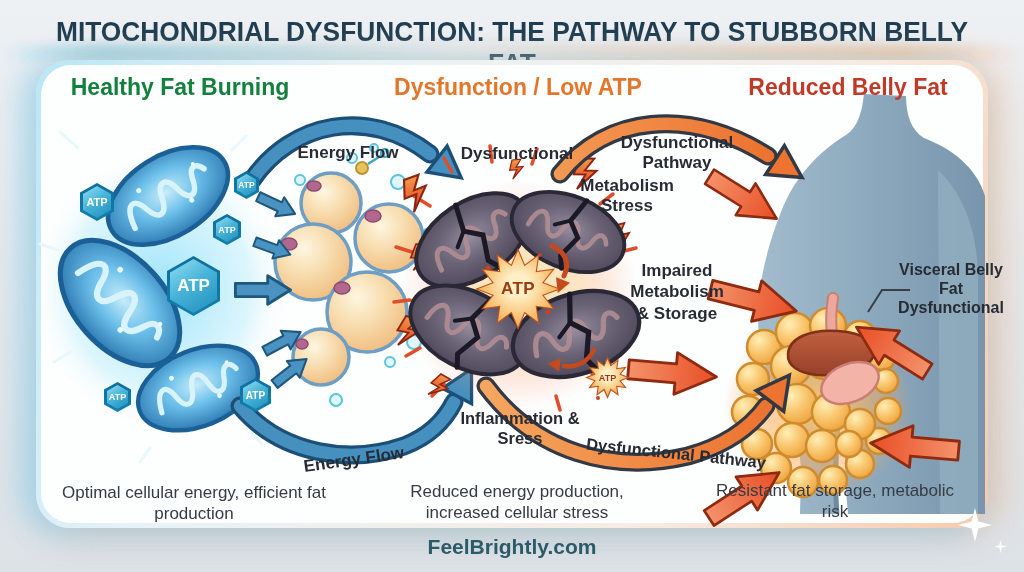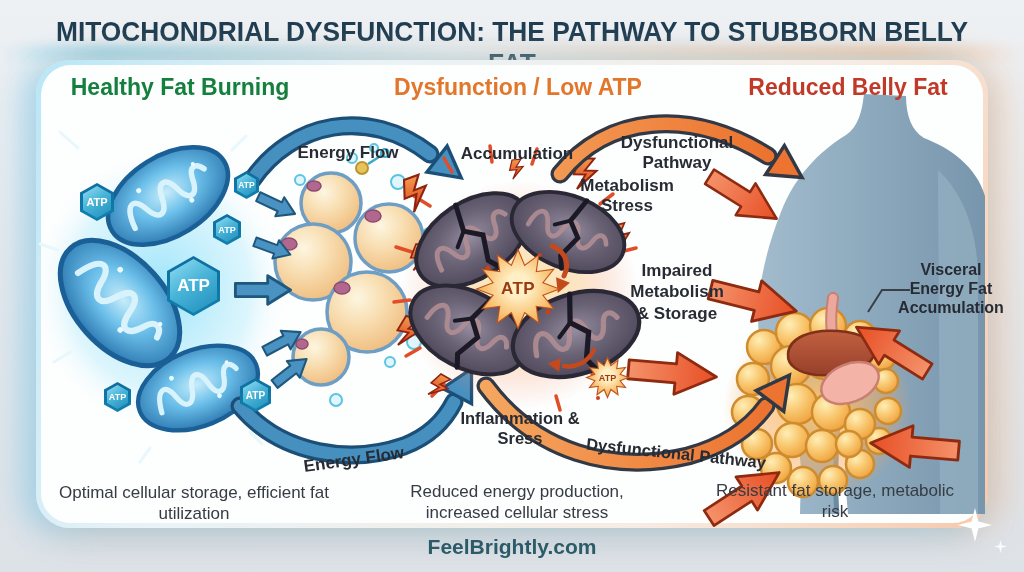--- a/index.html
+++ b/index.html
@@ -354,28 +354,28 @@
   <div class="star12-in" style="font-size:9px;">
       <span>ATP</span>
     </div>
   </div>
 
 <div class="heading" style="left:40px;top:74px;width:280px;color:#15803d;">Healthy Fat Burning</div>
 <div class="heading" style="left:388px;top:74px;width:260px;color:#e2762b;">Dysfunction / Low ATP</div>
 <div class="heading" style="left:728px;top:74px;width:240px;color:#c13a28;">Reduced Belly Fat</div>
 
 <div class="lbl" style="left:288px;top:143px;width:120px;font-size:17px;">Energy Flow</div>
-<div class="lbl" style="left:452px;top:144px;width:130px;font-size:17px;">Accumulation</div>
+<div class="lbl" style="left:452px;top:144px;width:130px;font-size:17px;">Dysfunctional</div>
 <div class="lbl" style="left:607px;top:133px;width:140px;font-size:17px;">Dysfunctional Pathway</div>
 <div class="lbl" style="left:567px;top:176px;width:120px;font-size:17px;">Metabolism Stress</div>
 <div class="lbl" style="left:622px;top:260px;width:110px;font-size:17px;line-height:1.25;">Impaired Metabolism &amp; Storage</div>
-<div class="lbl" style="left:896px;top:260px;width:110px;font-size:16px;">Visceral Energy Fat Accumulation</div>
+<div class="lbl" style="left:896px;top:260px;width:110px;font-size:16px;">Visceral Belly Fat Dysfunctional</div>
 <div class="lbl" style="left:450px;top:409px;width:140px;font-size:16.5px;">Inflammation &amp; Sress</div>
 <div class="lbl" style="left:294px;top:450px;width:120px;font-size:17px;transform:rotate(-8deg);">Energy Flow</div>
 <div class="lbl" style="left:556px;top:444px;width:240px;font-size:16.5px;transform:rotate(6deg);white-space:nowrap;">Dysfunctional Pathway</div>
 
-<div class="cap" style="left:54px;top:482px;width:280px;">Optimal cellular storage, efficient fat utilization</div>
+<div class="cap" style="left:54px;top:482px;width:280px;">Optimal cellular energy, efficient fat production</div>
 <div class="cap" style="left:377px;top:481px;width:280px;">Reduced energy production, increased cellular stress</div>
 <div class="cap" style="left:715px;top:480px;width:240px;">Resistant fat storage, metabolic risk</div>
 
 <div class="spark4" style="left:958px;top:508px;width:34px;height:34px;box-shadow:0 0 10px rgba(255,255,255,.9);"></div>
 <div class="spark4" style="left:994px;top:540px;width:13px;height:13px;opacity:.85;"></div>
 <div class="abs footer">FeelBrightly.com</div>
 
 </body></html>

